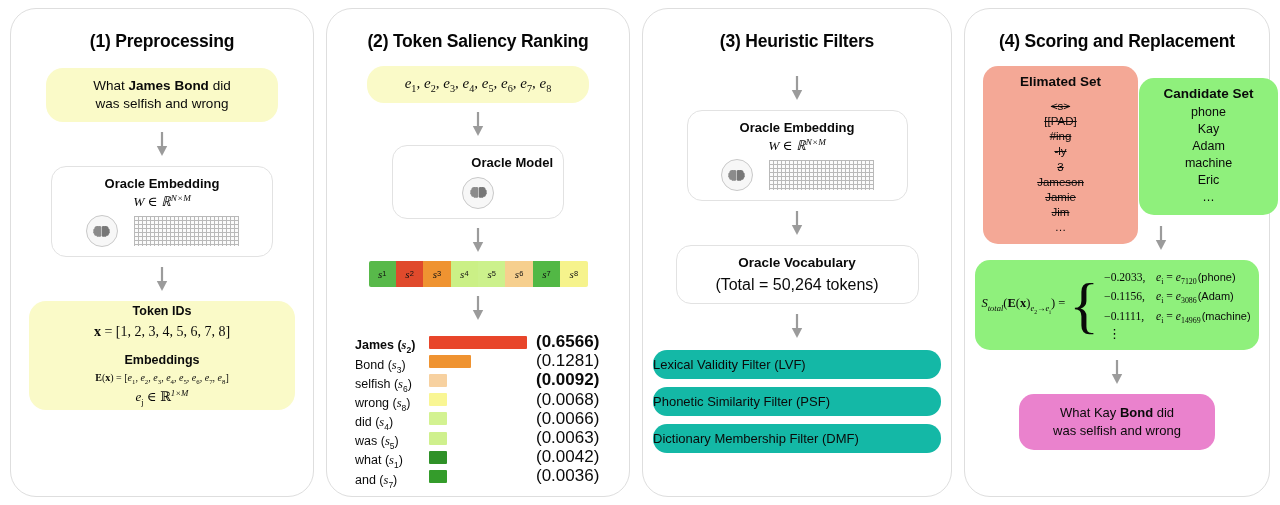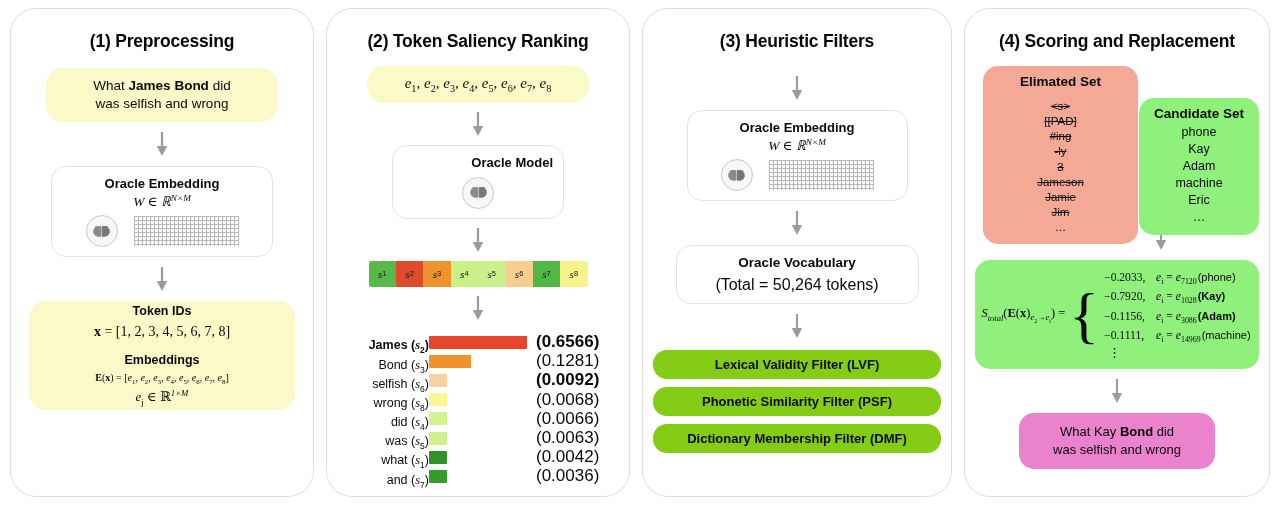--- a/index.html
+++ b/index.html
@@ -75,48 +75,48 @@
   .p2-oracle{width:150px;padding:9px 10px 9px 10px;text-align:right;}
   .p2-oracle .ttl{font-size:13px;font-weight:bold;}
   .p2-oracle .brain{margin:7px auto 0 auto;}
   .strip{display:flex;height:30px;width:219px;border-radius:2px;overflow:hidden;}
   .strip .cell{
     flex:1 1 0;display:flex;align-items:center;justify-content:center;
     font-size:11px;color:#111;
   }
   .rank{margin-top:4px;width:100%;padding-left:18px;box-sizing:border-box;}
   .rank-row{display:flex;align-items:center;height:19.2px;font-size:12.5px;}
-  .rank-row .tok{width:74px;text-align:right;white-space:nowrap;margin-top:9px;}
+  .rank-row .tok{width:74px;text-align:left;white-space:nowrap;margin-top:9px;}
   .rank-row .barwrap{width:105px;display:flex;align-items:center;}
   .rank-row .bar{height:13px;border-radius:1px;}
   .rank-row .val{font-size:17px;white-space:nowrap;margin-left:2px;}
   
   .p3-tok{width:104px;font-size:13.5px;font-weight:bold;padding-top:8px;padding-bottom:8px;}
   .p3-embed{width:195px;padding-top:9px;padding-bottom:9px;}
   .p3-embed .ttl{font-size:13px;font-weight:bold;margin-bottom:1px;}
   .p3-embed .frm{font-size:13.5px;margin-bottom:5px;}
   .p3-vocab{width:185px;padding:7px 28px;line-height:1.45;}
   .p3-vocab .ttl{font-size:13.5px;font-weight:bold;}
   .p3-vocab .sub{font-size:16px;}
   .filters{display:flex;flex-direction:column;gap:8px;width:100%;align-items:center;margin-top:2px;}
   .filter-pill{
-    width:288px;text-align:center;font-size:13px;font-weight:bold;
-    padding:7px 0;border-radius:14px;background:#84cc16;
+    width:288px;font-size:13px;font-weight:normal;
+    padding:7px 0;border-radius:14px;background:#14b8a6;
   }
   
   .sets-row{position:relative;width:100%;height:150px;}
   .set-elim{
     position:absolute;left:8px;top:0;width:155px;
     padding:7px 6px 9px 6px;box-sizing:border-box;text-align:center;
     font-size:11.5px;line-height:1.32;
   }
   .set-elim .ttl{font-size:13.5px;font-weight:bold;margin-bottom:8px;}
   .set-elim .item{text-decoration:line-through;}
   .set-cand{
-    position:absolute;left:164px;top:32px;width:120px;
+    position:absolute;left:164px;top:12px;width:139px;
     padding:7px 6px 9px 6px;box-sizing:border-box;text-align:center;
     font-size:12.5px;line-height:1.36;
   }
   .set-cand .ttl{font-size:13.5px;font-weight:bold;margin-bottom:1px;}
   .arrow-right{width:100%;display:flex;justify-content:center;padding-right:0;}
   .arrow-rpos{margin-left:88px;}
   .score-box{
     width:284px;padding:9px 8px 9px 6px;box-sizing:border-box;
     display:flex;align-items:center;justify-content:center;gap:2px;
     background:#8ff07c;border-radius:15px;
@@ -419,28 +419,23 @@
         S<sub class="math">total</sub><span class="mathup">(</span><span class="mathup b">E</span><span class="mathup">(</span><span class="mathup b">x</span><span class="mathup">)</span><sub class="math">e<sub>2</sub>→e<sub>i</sub></sub><span class="mathup">)</span> <span class="mathup">=</span>
       </div>
       <div class="brace">{</div>
       <div class="cases" id="score-cases">
           <div class="case-row">
             <span class="case-num">−0.2033,</span>
             <span class="case-eq"><i>e</i><sub>i</sub> = <i>e</i><sub>7120</sub></span>
             <span class="case-word" style="font-weight: normal;">(phone)</span>
           </div>
           <div class="case-row">
-            <span class="case-num">−0.7920,</span>
-            <span class="case-eq"><i>e</i><sub>i</sub> = <i>e</i><sub>1028</sub></span>
-            <span class="case-word" style="font-weight: bold;">(Kay)</span>
-          </div>
-          <div class="case-row">
             <span class="case-num">−0.1156,</span>
             <span class="case-eq"><i>e</i><sub>i</sub> = <i>e</i><sub>3086</sub></span>
-            <span class="case-word" style="font-weight: bold;">(Adam)</span>
+            <span class="case-word" style="font-weight: normal;">(Adam)</span>
           </div>
           <div class="case-row">
             <span class="case-num">−0.1111,</span>
             <span class="case-eq"><i>e</i><sub>i</sub> = <i>e</i><sub>14969</sub></span>
             <span class="case-word" style="font-weight: normal;">(machine)</span>
           </div>
           <div class="vdots">⋮</div>
         </div>
     </div>
 

